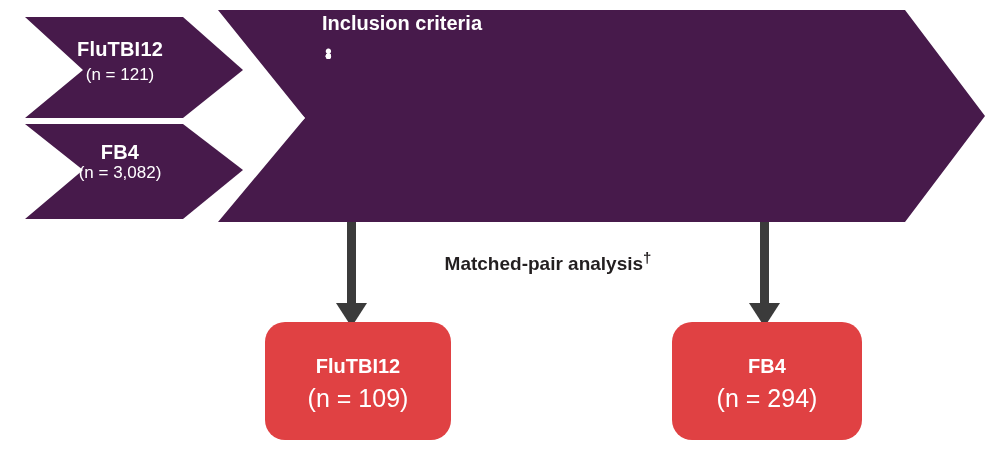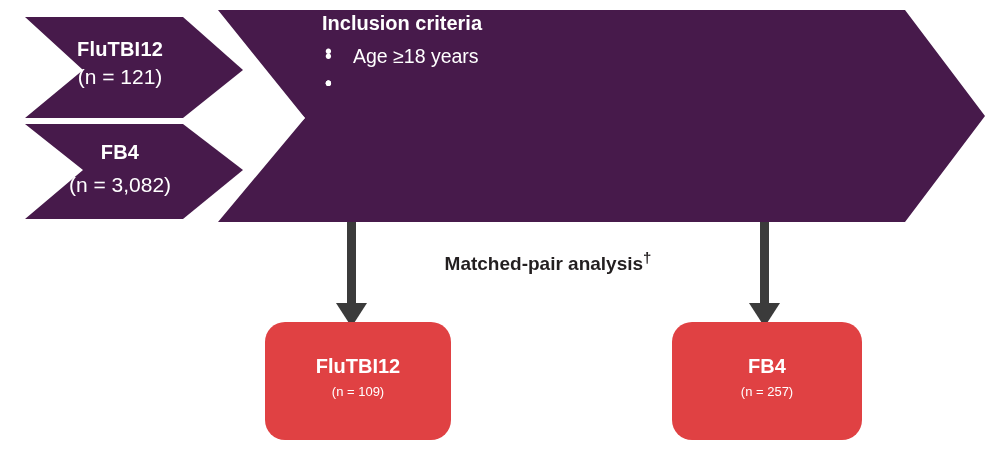--- a/index.html
+++ b/index.html
@@ -34,21 +34,21 @@
   .chev-label {
     text-align: center;
     width: 220px;
   }
   .chev-title {
     font-weight: bold;
     font-size: 20px;
     letter-spacing: 0.2px;
   }
   .chev-sub {
-    font-size: 21px;
+    font-size: 17px;
     font-weight: normal;
   }
 
   #inclusion-title {
     left: 322px;
     top: 13px;
     font-size: 20px;
     font-weight: bold;
   }
   #criteria-list {
@@ -96,21 +96,21 @@
   .box-label {
     position: absolute;
     text-align: center;
     color: #ffffff;
   }
   .box-title {
     font-weight: bold;
     font-size: 20px;
   }
   .box-sub {
-    font-size: 13px;
+    font-size: 25px;
     font-weight: normal;
     margin-top: 6px;
   }
   #box-left-label  { left: 265px; top: 355px; width: 186px; }
   #box-right-label { left: 672px; top: 355px; width: 190px; }
 </style>
 </head>
 <body>
 
 <div id="figure">
@@ -142,32 +142,31 @@
     <rect x="672" y="322" width="190" height="118" rx="20" ry="20" fill="#E04143"></rect>
   </svg>
 
   <div class="txt chev-label" style="left:10px; top:39px;">
     <div class="chev-title">FluTBI12</div>
     <div class="chev-sub" style="margin-top:7px;">(n = 121)</div>
   </div>
 
   <div class="txt chev-label" style="left:10px; top:142px;">
     <div class="chev-title">FB4</div>
-    <div class="chev-sub" style="margin-top:12px;text-align:center;">(n = 3,082)</div>
+    <div class="chev-sub" style="margin-top:2px;text-align:center;">(n = 3,082)</div>
   </div>
 
   <div class="txt" id="inclusion-title">Inclusion criteria</div>
 
   <ul id="criteria-list">
     <li>
       <span class="bullet">•</span>
     </li>
     <li>
       <span class="bullet">•</span>
-      <span>Age ≥18 years</span>
     </li>
     <li>
       <span class="bullet">•</span>
     </li>
     <li>
       <span class="bullet">•</span>
     </li>
     <li style="white-space:normal; width:560px;">
       <span class="bullet">•</span>
     </li>
@@ -177,16 +176,16 @@
     <span>Matched-pair analysis</span><span class="dagger">†</span>
   </div>
 
   <div class="box-label" id="box-left-label">
     <div class="box-title">FluTBI12</div>
     <div class="box-sub">(n = 109)</div>
   </div>
 
   <div class="box-label" id="box-right-label">
     <div class="box-title">FB4</div>
-    <div class="box-sub">(n = 257)</div>
+    <div class="box-sub">(n = 294)</div>
   </div>
 
 </div>
 
 </body></html>

